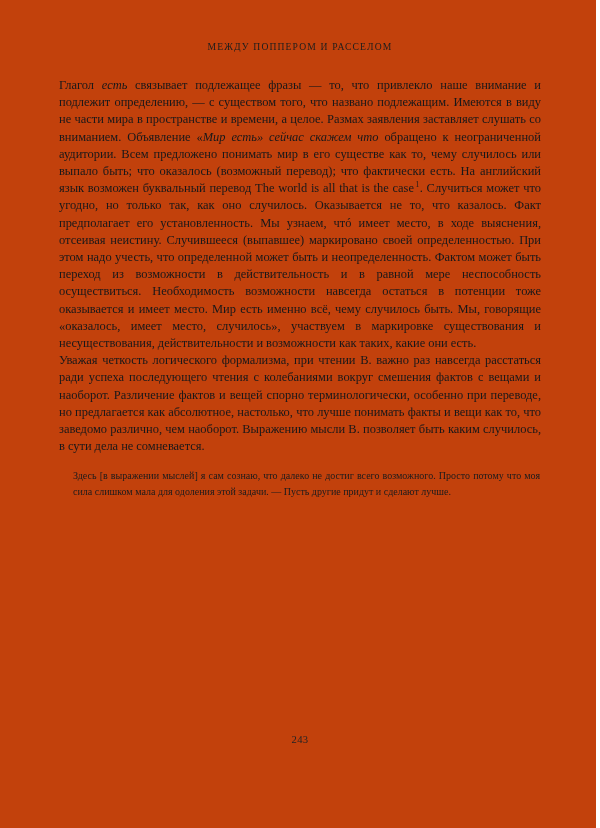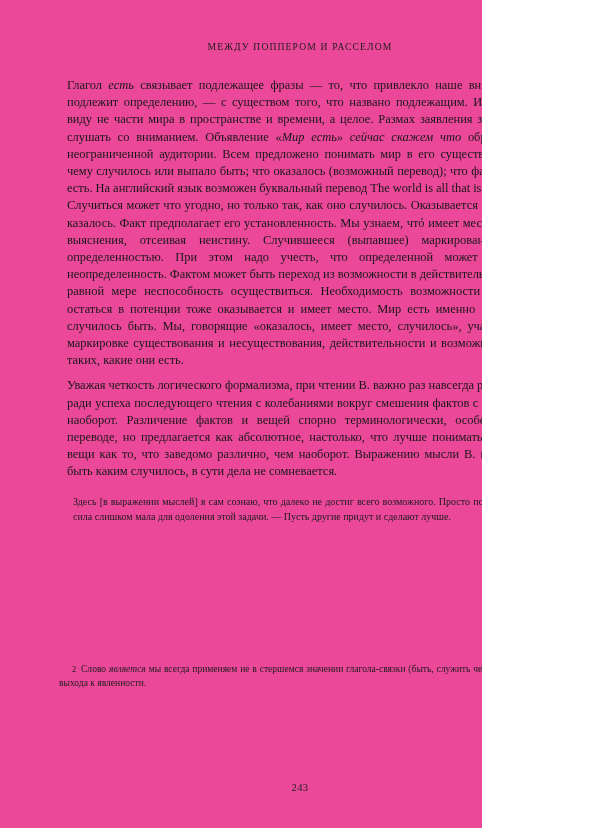--- a/index.html
+++ b/index.html
@@ -10,24 +10,24 @@
   }
   body {
     width: 600px;
     height: 828px;
     font-family: "Liberation Serif", "DejaVu Serif", serif;
     color: #1a1a1a;
     -webkit-font-smoothing: antialiased;
   }
   .page {
     position: relative;
-    width: 482px;
+    width: 596px;
     height: 828px;
     box-sizing: border-box;
-    background: #ec4899;
+    background: #c2410c;
     overflow: hidden;
   }
   .content {
     position: absolute;
     left: 59px;
     top: 41px;
     width: 482px;
   }
 
   
@@ -36,21 +36,21 @@
     font-size: 9.6px;
     letter-spacing: 1.15px;
     color: #1d1d1d;
     text-transform: uppercase;
     margin: 0 0 25px 0;
     white-space: nowrap;
   }
 
   
   .body-par {
-    margin: 8px;
+    margin: 0;
     font-size: 12.45px;
     line-height: 17.2px;
     text-align: justify;
     text-justify: inter-word;
     color: #18181a;
     hyphens: manual;
     word-spacing: -0.1px;
   }
   .body-par.indent {
     text-indent: 18px;
@@ -128,21 +128,20 @@
   .folio {
     position: absolute;
     left: 0;
     top: 734px;
     width: 600px;
     text-align: center;
     font-size: 10.6px;
     font-variant-numeric: oldstyle-nums;
     color: #232325;
     letter-spacing: 0.3px;
-    margin-top: 48px;
   }
 </style>
 </head>
 <body>
 
 <div class="page">
 
   <div class="content">
 
     <div class="running-head">МЕЖДУ ПОППЕРОМ И РАССЕЛОМ</div>
@@ -153,19 +152,18 @@
 
     <p class="body-par">Уважая четкость логического формализма, при чтении В. важно раз навсегда расстаться ради успеха последующего чтения с колебаниями вокруг смешения фактов с вещами и наоборот. Различение фактов и вещей спорно терминологически, особенно при переводе, но предлагается как абсолютное, настолько, что лучше понимать факты и вещи как то, что заведомо различно, чем наоборот. Выражению мысли В. позволяет быть каким случилось, в сути дела не сомневается.</p>
 
     <p class="blockquote">Здесь [в выражении мыслей] я сам сознаю, что далеко не достиг всего возможного. Просто потому что моя сила слишком мала для одоления этой задачи. — Пусть другие придут и сделают лучше.</p>
 
   </div>
 
   <div class="footnotes">
 
 
-    <p class="footnote"><span class="fn-num">2</span><span>Слово </span><em>является</em><span> мы всегда применяем не в стершемся значении глагола-связки (быть, служить чем), а в смысле выхода к явленности.</span></p>
 
   </div>
 
   <div class="folio">243</div>
 
 </div>
 
 </body></html>

